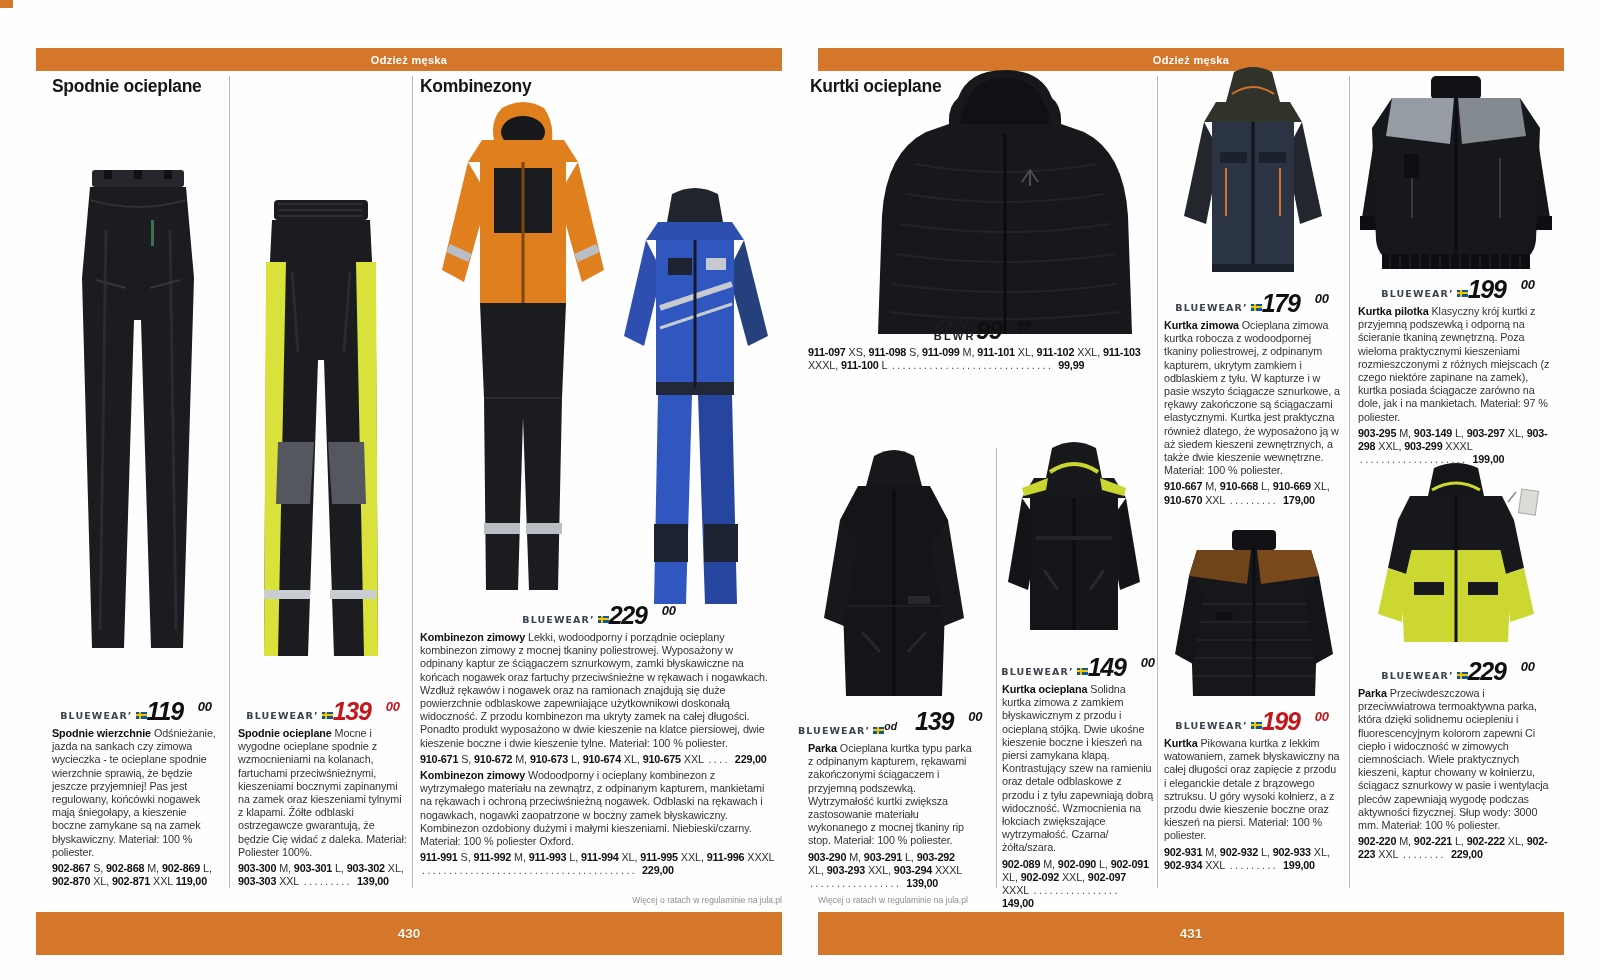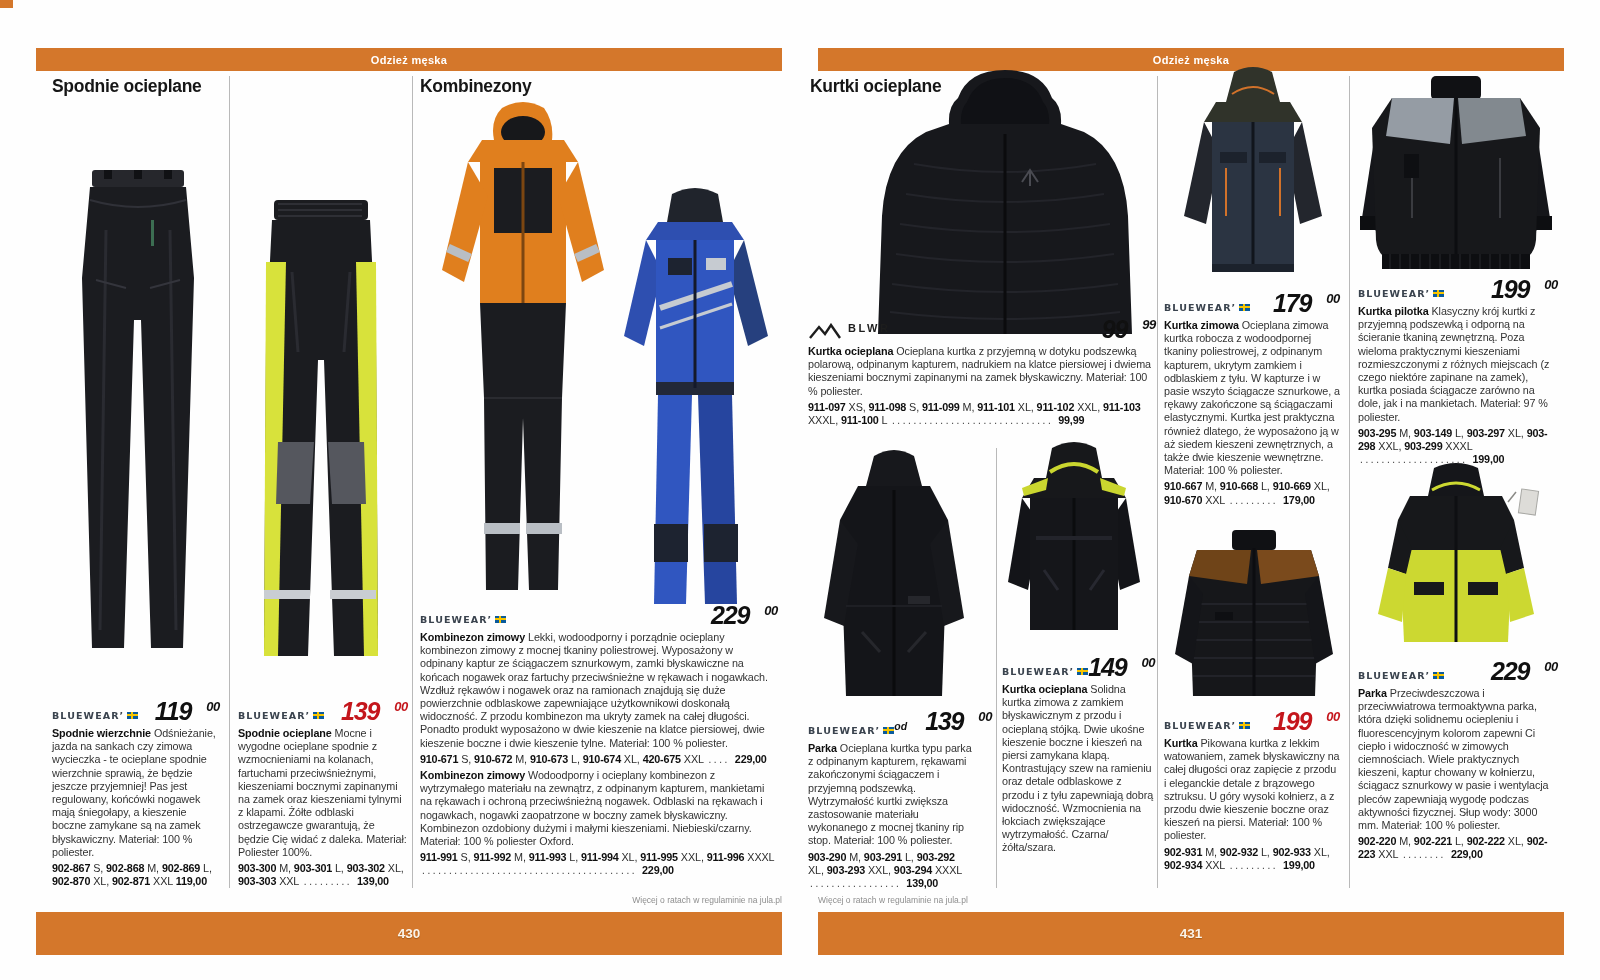--- a/index.html
+++ b/index.html
@@ -12,28 +12,28 @@
   .footbar{position:absolute;top:912px;height:43px;width:746px;background:var(--accent);
        display:flex;align-items:center;justify-content:center;color:#fbf3e8;
        font-size:13.5px;font-weight:bold;text-shadow:0 1px 1px rgba(120,60,0,.55)}
   .sect{position:absolute;font-size:17.5px;font-weight:bold;letter-spacing:-.3px;color:#161616}
   .vline{position:absolute;width:1px;background:#b9b9b9}
   .note{position:absolute;font-size:8.5px;color:#8e8e8e;width:746px}
   .photo{position:absolute}
   .info{position:absolute;font-size:10.8px;line-height:13.2px;color:#333;letter-spacing:-.1px}
   .info p{margin:0 0 3px}
   .info b.nm{color:#0f0f0f}
-  .phead{display:flex;justify-content:space-between;align-items:flex-end;margin-bottom:5px}
+  .phead{display:flex;justify-content:center;align-items:flex-end;margin-bottom:5px}
   .brand{display:flex;align-items:center;gap:3px}
   .brand .bt{font-size:9.5px;font-weight:bold;letter-spacing:1.1px;color:#3a434e;
              font-family:"DejaVu Sans",sans-serif}
   .flag{width:11px;height:7px;background:#0a5b9c;position:relative;display:inline-block}
   .flag:before{content:"";position:absolute;left:3.5px;top:0;width:2px;height:7px;background:#f7c500}
   .flag:after{content:"";position:absolute;left:0;top:2.5px;width:11px;height:2px;background:#f7c500}
-  .blwr{display:flex;flex-direction:row;line-height:10px}
+  .blwr{display:flex;flex-direction:column;line-height:10px}
   .blwr .bt2{font-size:11px;font-weight:bold;letter-spacing:2.5px;color:#1d1d1d}
   .price{font-style:italic;font-weight:bold;font-size:25px;letter-spacing:-1.2px;
          color:#101010;white-space:nowrap;line-height:22px}
   .price .pc{font-size:13px;vertical-align:9px;letter-spacing:-.3px;margin-left:15px}
   .price .od{font-size:10.5px;letter-spacing:0;margin-right:18px}
   .price.red{color:var(--red)}
   .codes{font-size:10.8px;line-height:13.2px;color:#2c2c2c}
   .codes b{color:#0f0f0f;letter-spacing:-.2px}
   .ldr{letter-spacing:2.6px;font-size:10px;color:#3a3a3a;margin:0 2px}
 </style>
@@ -258,36 +258,35 @@
 
   <div class="info" style="left:420px;top:600px;width:358px">
     <div class="phead">
       <div class="brand">
         <span class="bt">BLUEWEAR’</span>
         <span class="flag"></span>
       </div>
       <div class="price"><span>229</span><span class="pc">00</span></div>
     </div>
     <p><b class="nm">Kombinezon zimowy</b> <span>Lekki, wodoodporny i porządnie ocieplany kombinezon zimowy z mocnej tkaniny poliestrowej. Wyposażony w odpinany kaptur ze ściągaczem sznurkowym, zamki błyskawiczne na końcach nogawek oraz fartuchy przeciwśnieżne w rękawach i nogawkach. Wzdłuż rękawów i nogawek oraz na ramionach znajdują się duże powierzchnie odblaskowe zapewniające użytkownikowi doskonałą widoczność. Z przodu kombinezon ma ukryty zamek na całej długości. Ponadto produkt wyposażono w dwie kieszenie na klatce piersiowej, dwie kieszenie boczne i dwie kieszenie tylne. Materiał: 100 % poliester.</span></p>
-    <div class="codes" style="margin-bottom:3px"><b>910-671</b> S, <b>910-672</b> M, <b>910-673</b> L, <b>910-674</b> XL, <b>420-675</b> XXL <span class="ldr">....</span> <b>229,00</b></div>
+    <div class="codes" style="margin-bottom:3px"><b>910-671</b> S, <b>910-672</b> M, <b>910-673</b> L, <b>910-674</b> XL, <b>910-675</b> XXL <span class="ldr">....</span> <b>229,00</b></div>
     <p><b class="nm">Kombinezon zimowy</b> <span>Wodoodporny i ocieplany kombinezon z wytrzymałego materiału na zewnątrz, z odpinanym kapturem, mankietami na rękawach i ochroną przeciwśnieżną nogawek. Odblaski na rękawach i nogawkach, nogawki zaopatrzone w boczny zamek błyskawiczny. Kombinezon ozdobiony dużymi i małymi kieszeniami.  Niebieski/czarny. Materiał: 100 % poliester Oxford.</span></p>
     <div class="codes"><b>911-991</b> S, <b>911-992</b> M, <b>911-993</b> L, <b>911-994</b> XL, <b>911-995</b> XXL, <b>911-996</b> XXXL <span class="ldr">........................................</span> <b>229,00</b></div>
   </div>
 
   <div class="info" style="left:808px;top:314px;width:348px">
     <div class="phead">
       <div class="blwr">
         <svg width="40" height="17" viewBox="0 0 40 17">
           <path d="M2 15 L11 4 L17 11 L23 2 L32 15" fill="none" stroke="#1d1d1d" stroke-width="2.4"></path>
         </svg>
         <span class="bt2">BLWR</span>
       </div>
       <div class="price"><span>99</span><span class="pc">99</span></div>
     </div>
-    <p><b class="nm">Kurtka ocieplana</b> <span>Ocieplana kurtka z przyjemną w dotyku podszewką polarową, odpinanym kapturem, nadrukiem na klatce piersiowej i dwiema kieszeniami bocznymi zapinanymi na zamek błyskawiczny.  Materiał: 100 % poliester.</span></p>
     <div class="codes"><b>911-097</b> XS, <b>911-098</b> S, <b>911-099</b> M, <b>911-101</b> XL, <b>911-102</b> XXL, <b>911-103</b> XXXL, <b>911-100</b> L <span class="ldr">..............................</span> <b>99,99</b></div>
   </div>
 
   <div class="info" style="left:808px;top:706px;width:164px">
     <div class="phead">
       <div class="brand">
         <span class="bt">BLUEWEAR’</span>
         <span class="flag"></span>
       </div>
       <div class="price"><span class="od">od</span><span>139</span><span class="pc">00</span></div>
@@ -298,20 +297,21 @@
 
   <div class="info" style="left:1002px;top:652px;width:152px">
     <div class="phead">
       <div class="brand">
         <span class="bt">BLUEWEAR’</span>
         <span class="flag"></span>
       </div>
       <div class="price"><span>149</span><span class="pc">00</span></div>
     </div>
     <p><b class="nm">Kurtka ocieplana</b> <span>Solidna kurtka zimowa z zamkiem błyskawicznym z przodu i ocieplaną stójką. Dwie ukośne kieszenie boczne i kieszeń na piersi zamykana klapą. Kontrastujący szew na ramieniu oraz detale odblaskowe z przodu i z tyłu zapewniają dobrą widoczność. Wzmocnienia na łokciach zwiększające wytrzymałość.  Czarna/żółta/szara.</span></p>
+    <div class="codes"><b>902-089</b> M, <b>902-090</b> L, <b>902-091</b> XL, <b>902-092</b> XXL, <b>902-097</b> XXXL <span class="ldr">................</span> <b>149,00</b></div>
   </div>
 
   <div class="info" style="left:1164px;top:288px;width:176px">
     <div class="phead">
       <div class="brand">
         <span class="bt">BLUEWEAR’</span>
         <span class="flag"></span>
       </div>
       <div class="price"><span>179</span><span class="pc">00</span></div>
     </div>

